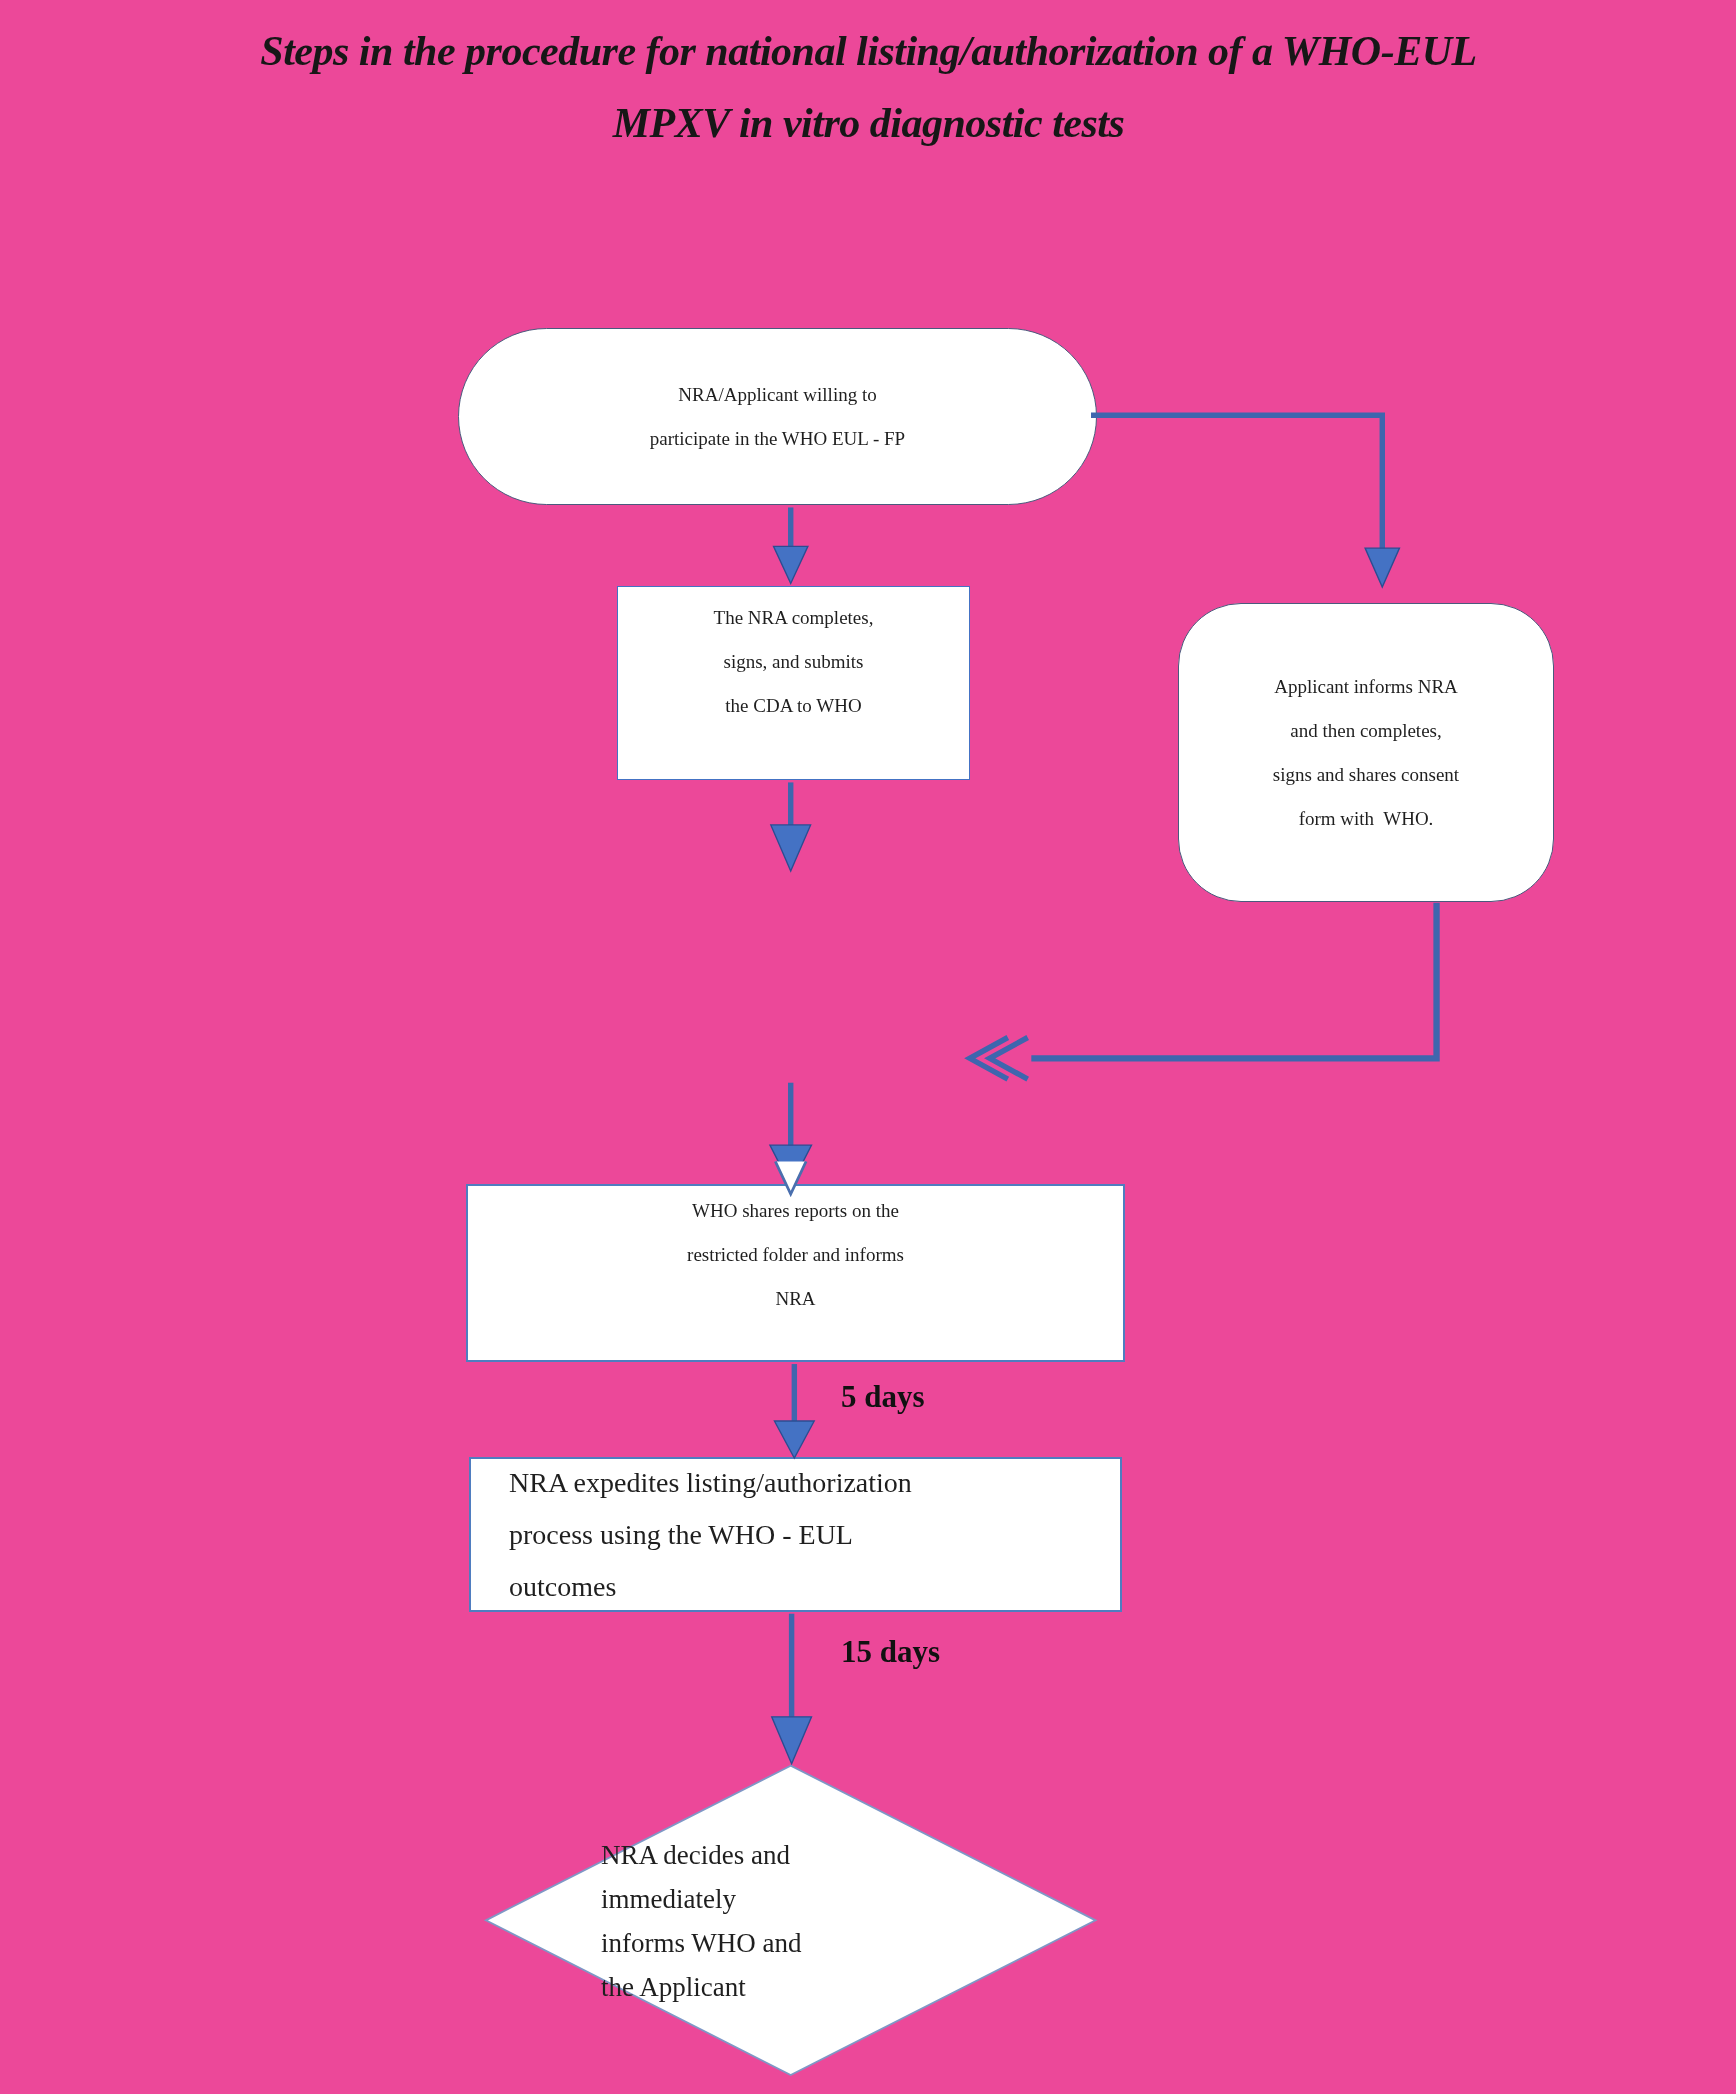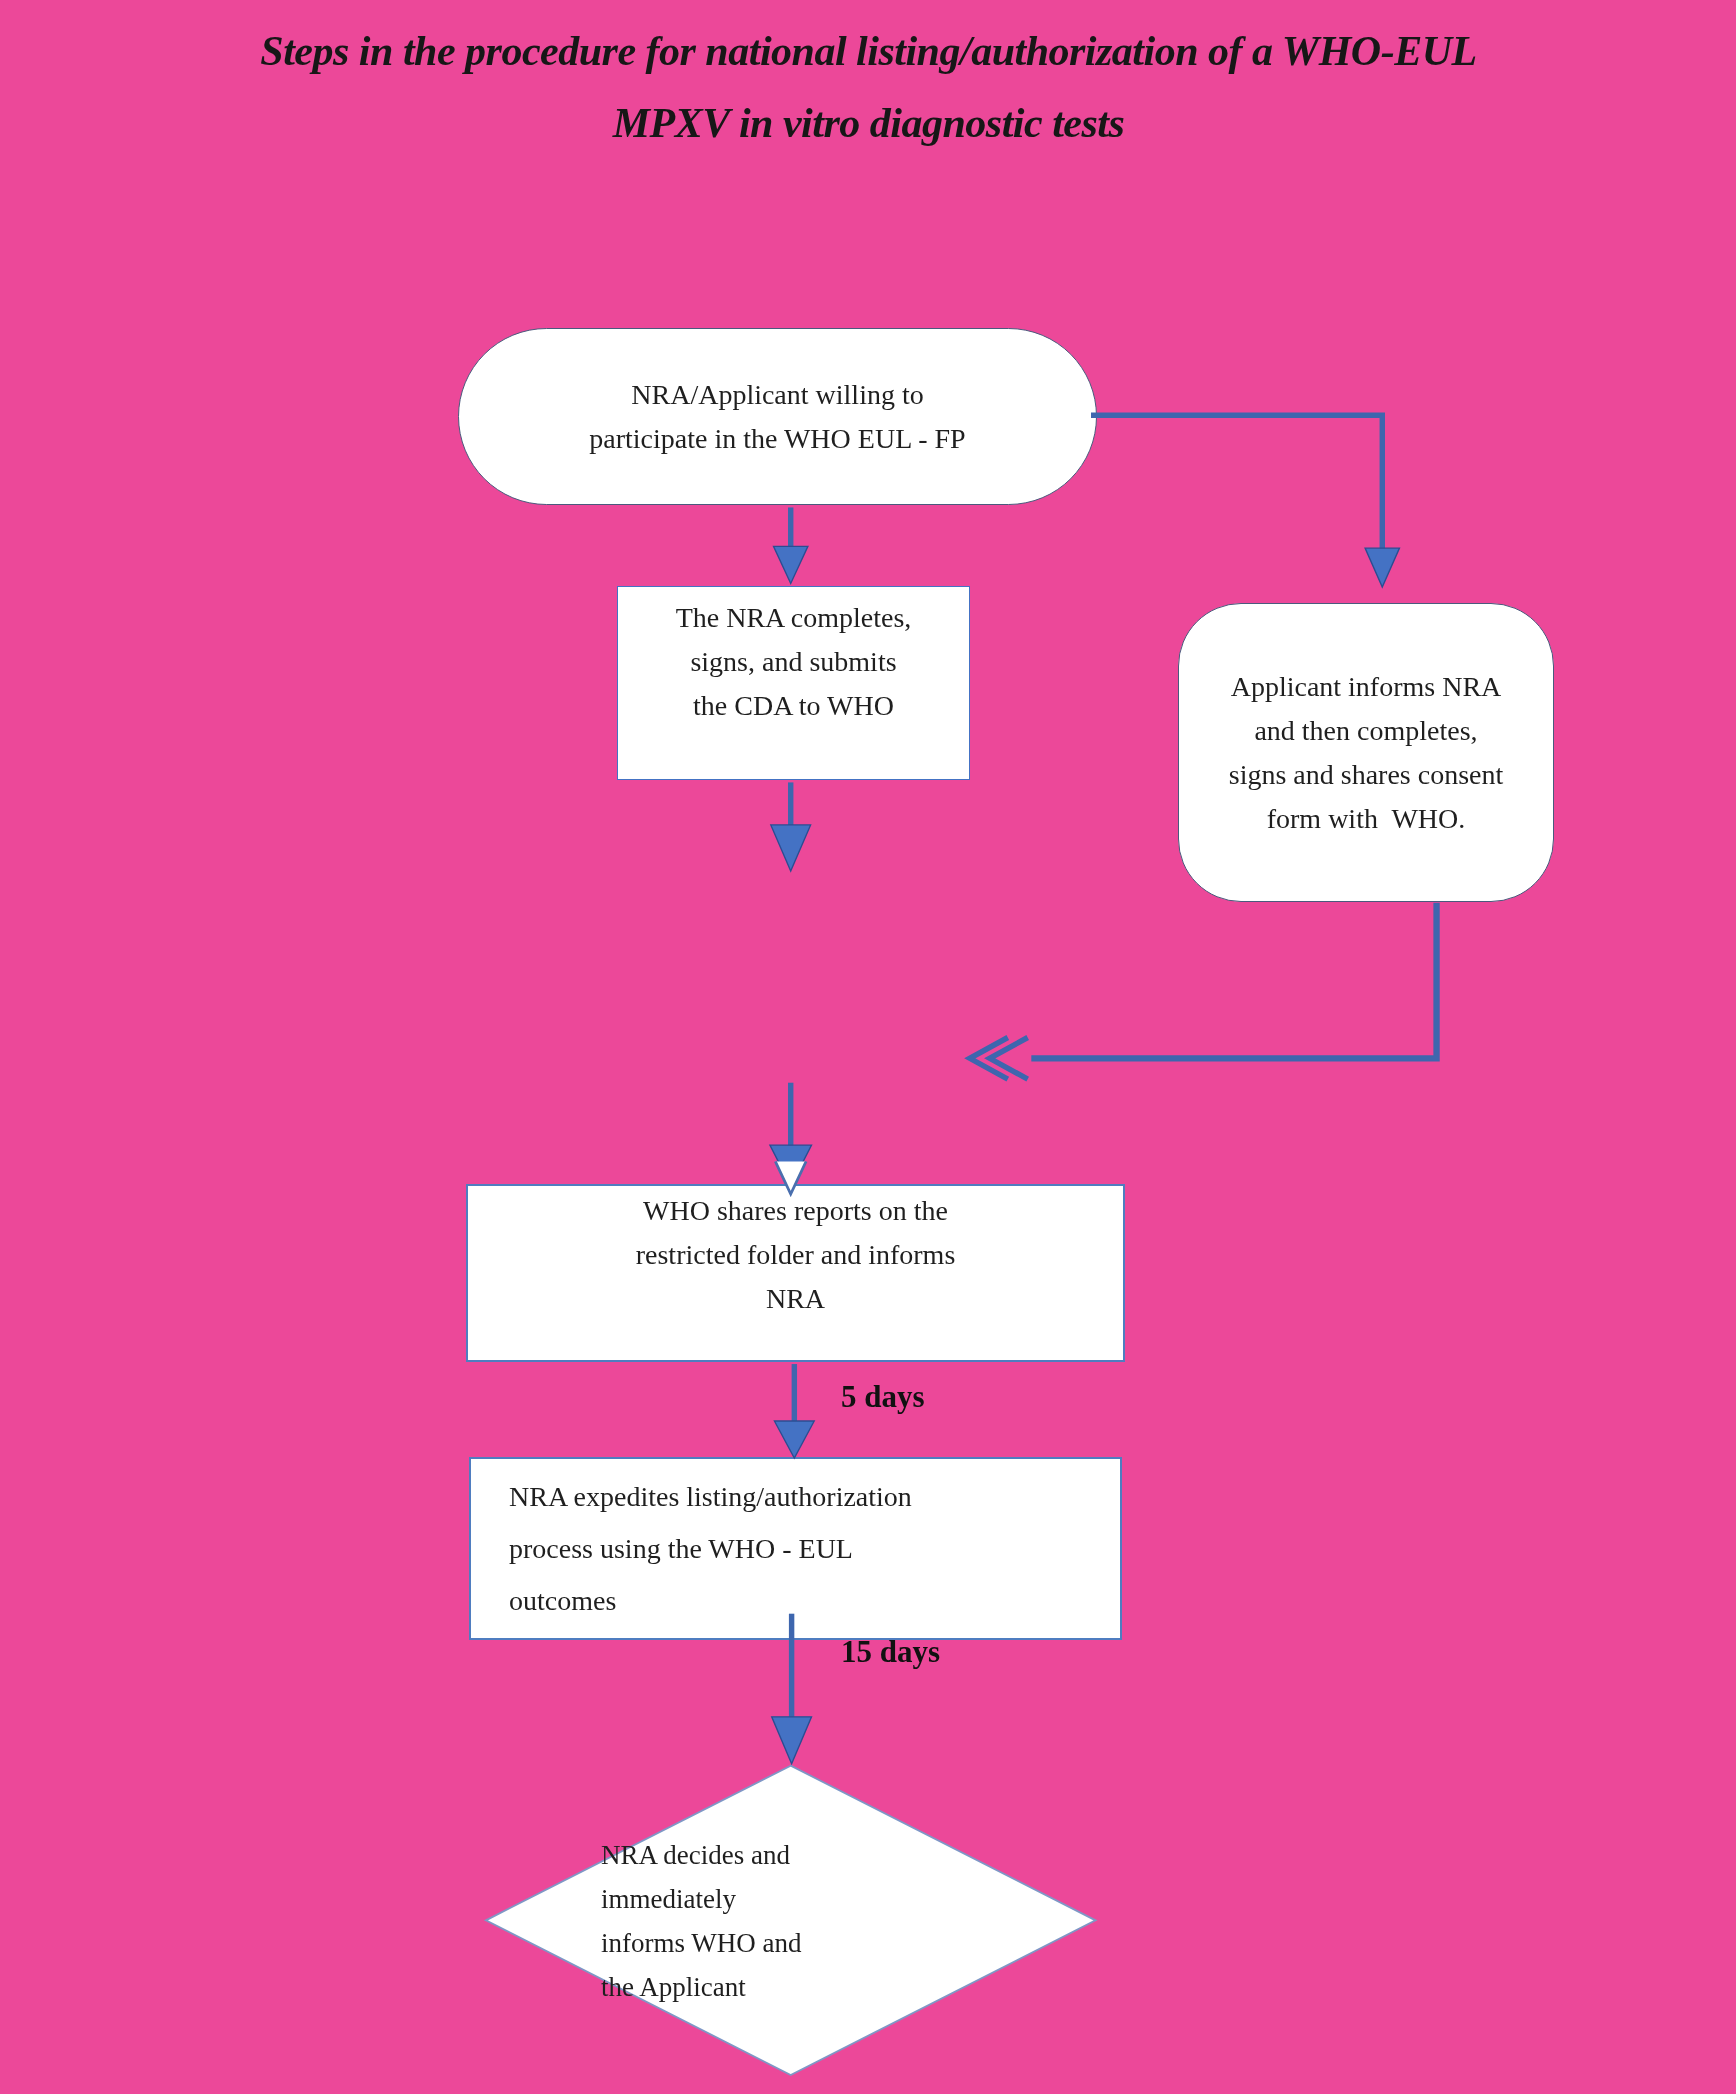--- a/index.html
+++ b/index.html
@@ -9,21 +9,21 @@
   }
   .title{
     position:absolute;left:0;top:14.5px;width:1737px;
     text-align:center;font-weight:bold;font-style:italic;
     font-size:42px;line-height:72px;color:#171717;
     white-space:pre-wrap;letter-spacing:-0.5px;
   }
   .shape{
     position:absolute;box-sizing:border-box;background:#ffffff;
     display:flex;align-items:center;justify-content:center;
-    text-align:center;color:#1f1f1f;font-size:28px;line-height:44px;
+    text-align:center;color:#1f1f1f;font-size:19px;line-height:44px;
     white-space:pre-wrap;z-index:1;
   }
   #node-start{
     left:458px;top:328px;width:639px;height:177px;
     border:1.8px solid #4A5A7D;border-radius:89px;
   }
   #node-nra-cda{
     left:617px;top:586px;width:353px;height:194px;
     border:1.8px solid #4472C4;padding-bottom:42px;
   }
@@ -33,21 +33,21 @@
   }
   #node-who-receives{
     left:624px;top:875px;width:347px;height:206px;
     border:1.8px solid #4472C4;
   }
   #node-who-shares{
     left:466px;top:1184px;width:659px;height:178px;
     border:2.7px solid #4F7DC0;padding-bottom:36px;
   }
   #node-nra-expedites{
-    left:469px;top:1457px;width:653px;height:183px;
+    left:469px;top:1457px;width:653px;height:155px;
     border:2.7px solid #4F7DC0;
     justify-content:flex-start;text-align:left;
     padding-left:38px;padding-right:7.2px;
     font-size:28px;line-height:52px;
   }
   #node-nra-decides-text{
     position:absolute;left:601px;top:1833px;width:380px;
     text-align:left;color:#1f1f1f;font-size:27px;line-height:44px;
     white-space:pre-wrap;z-index:3;
   }

